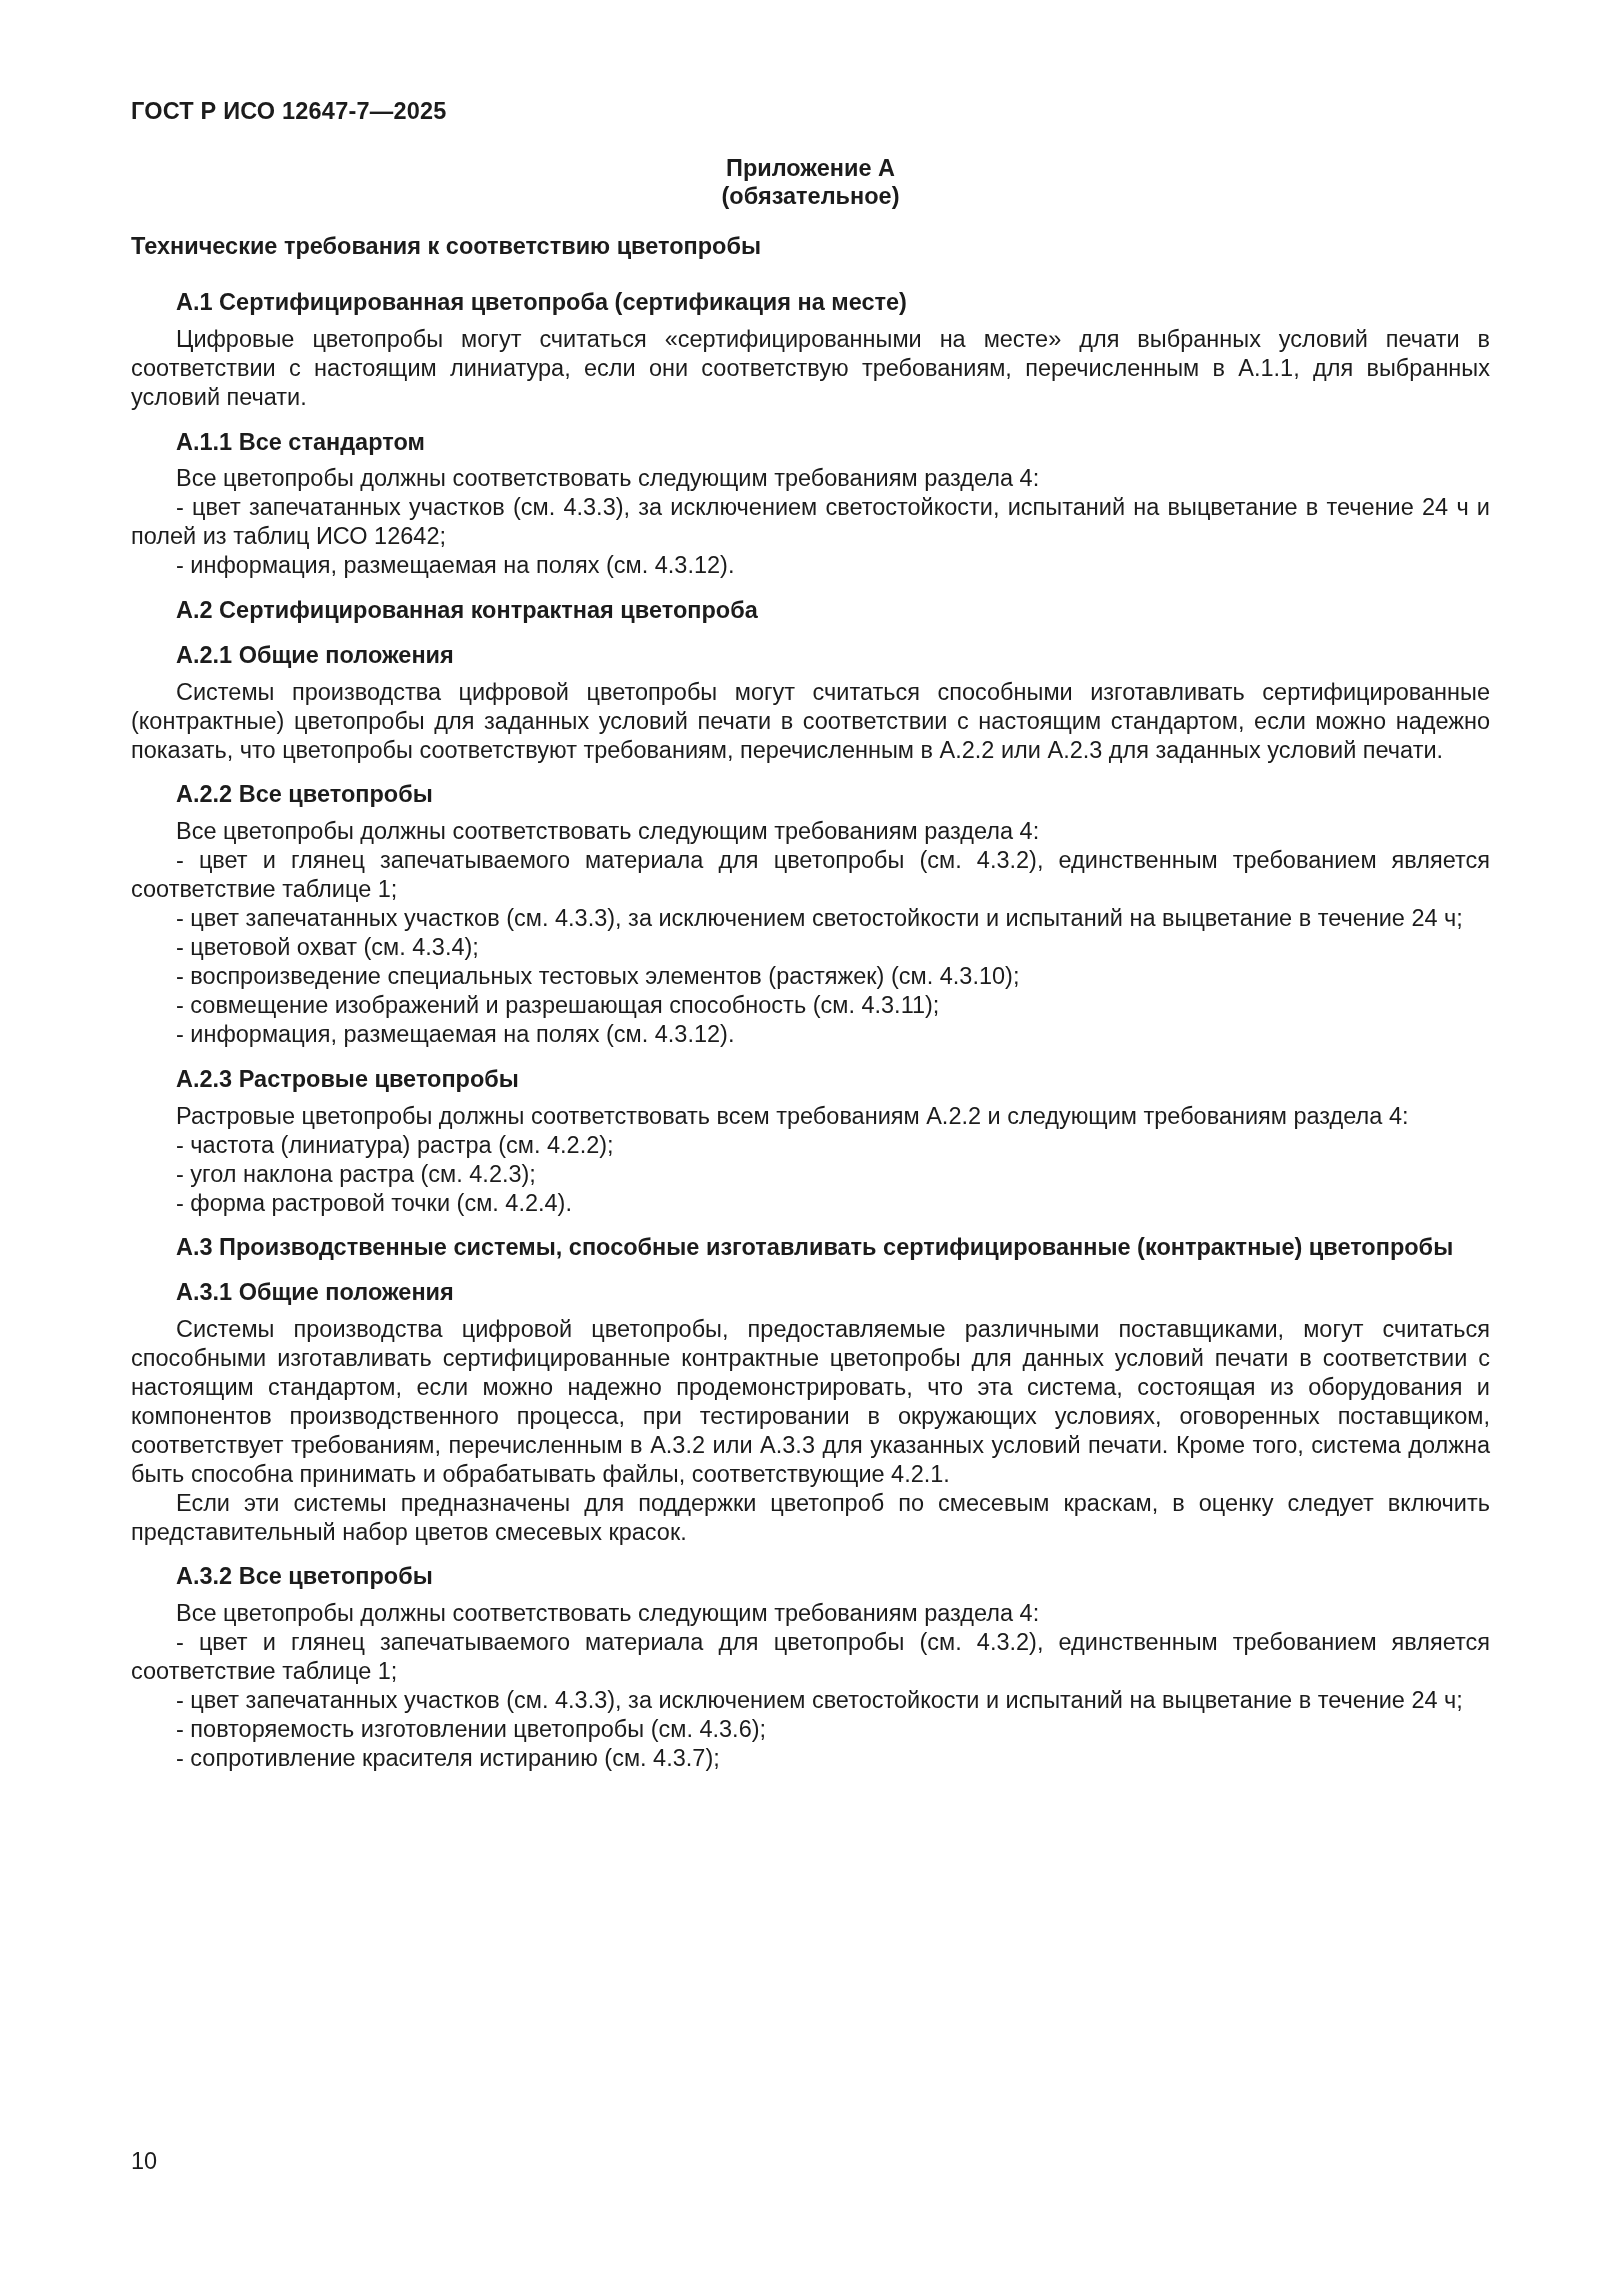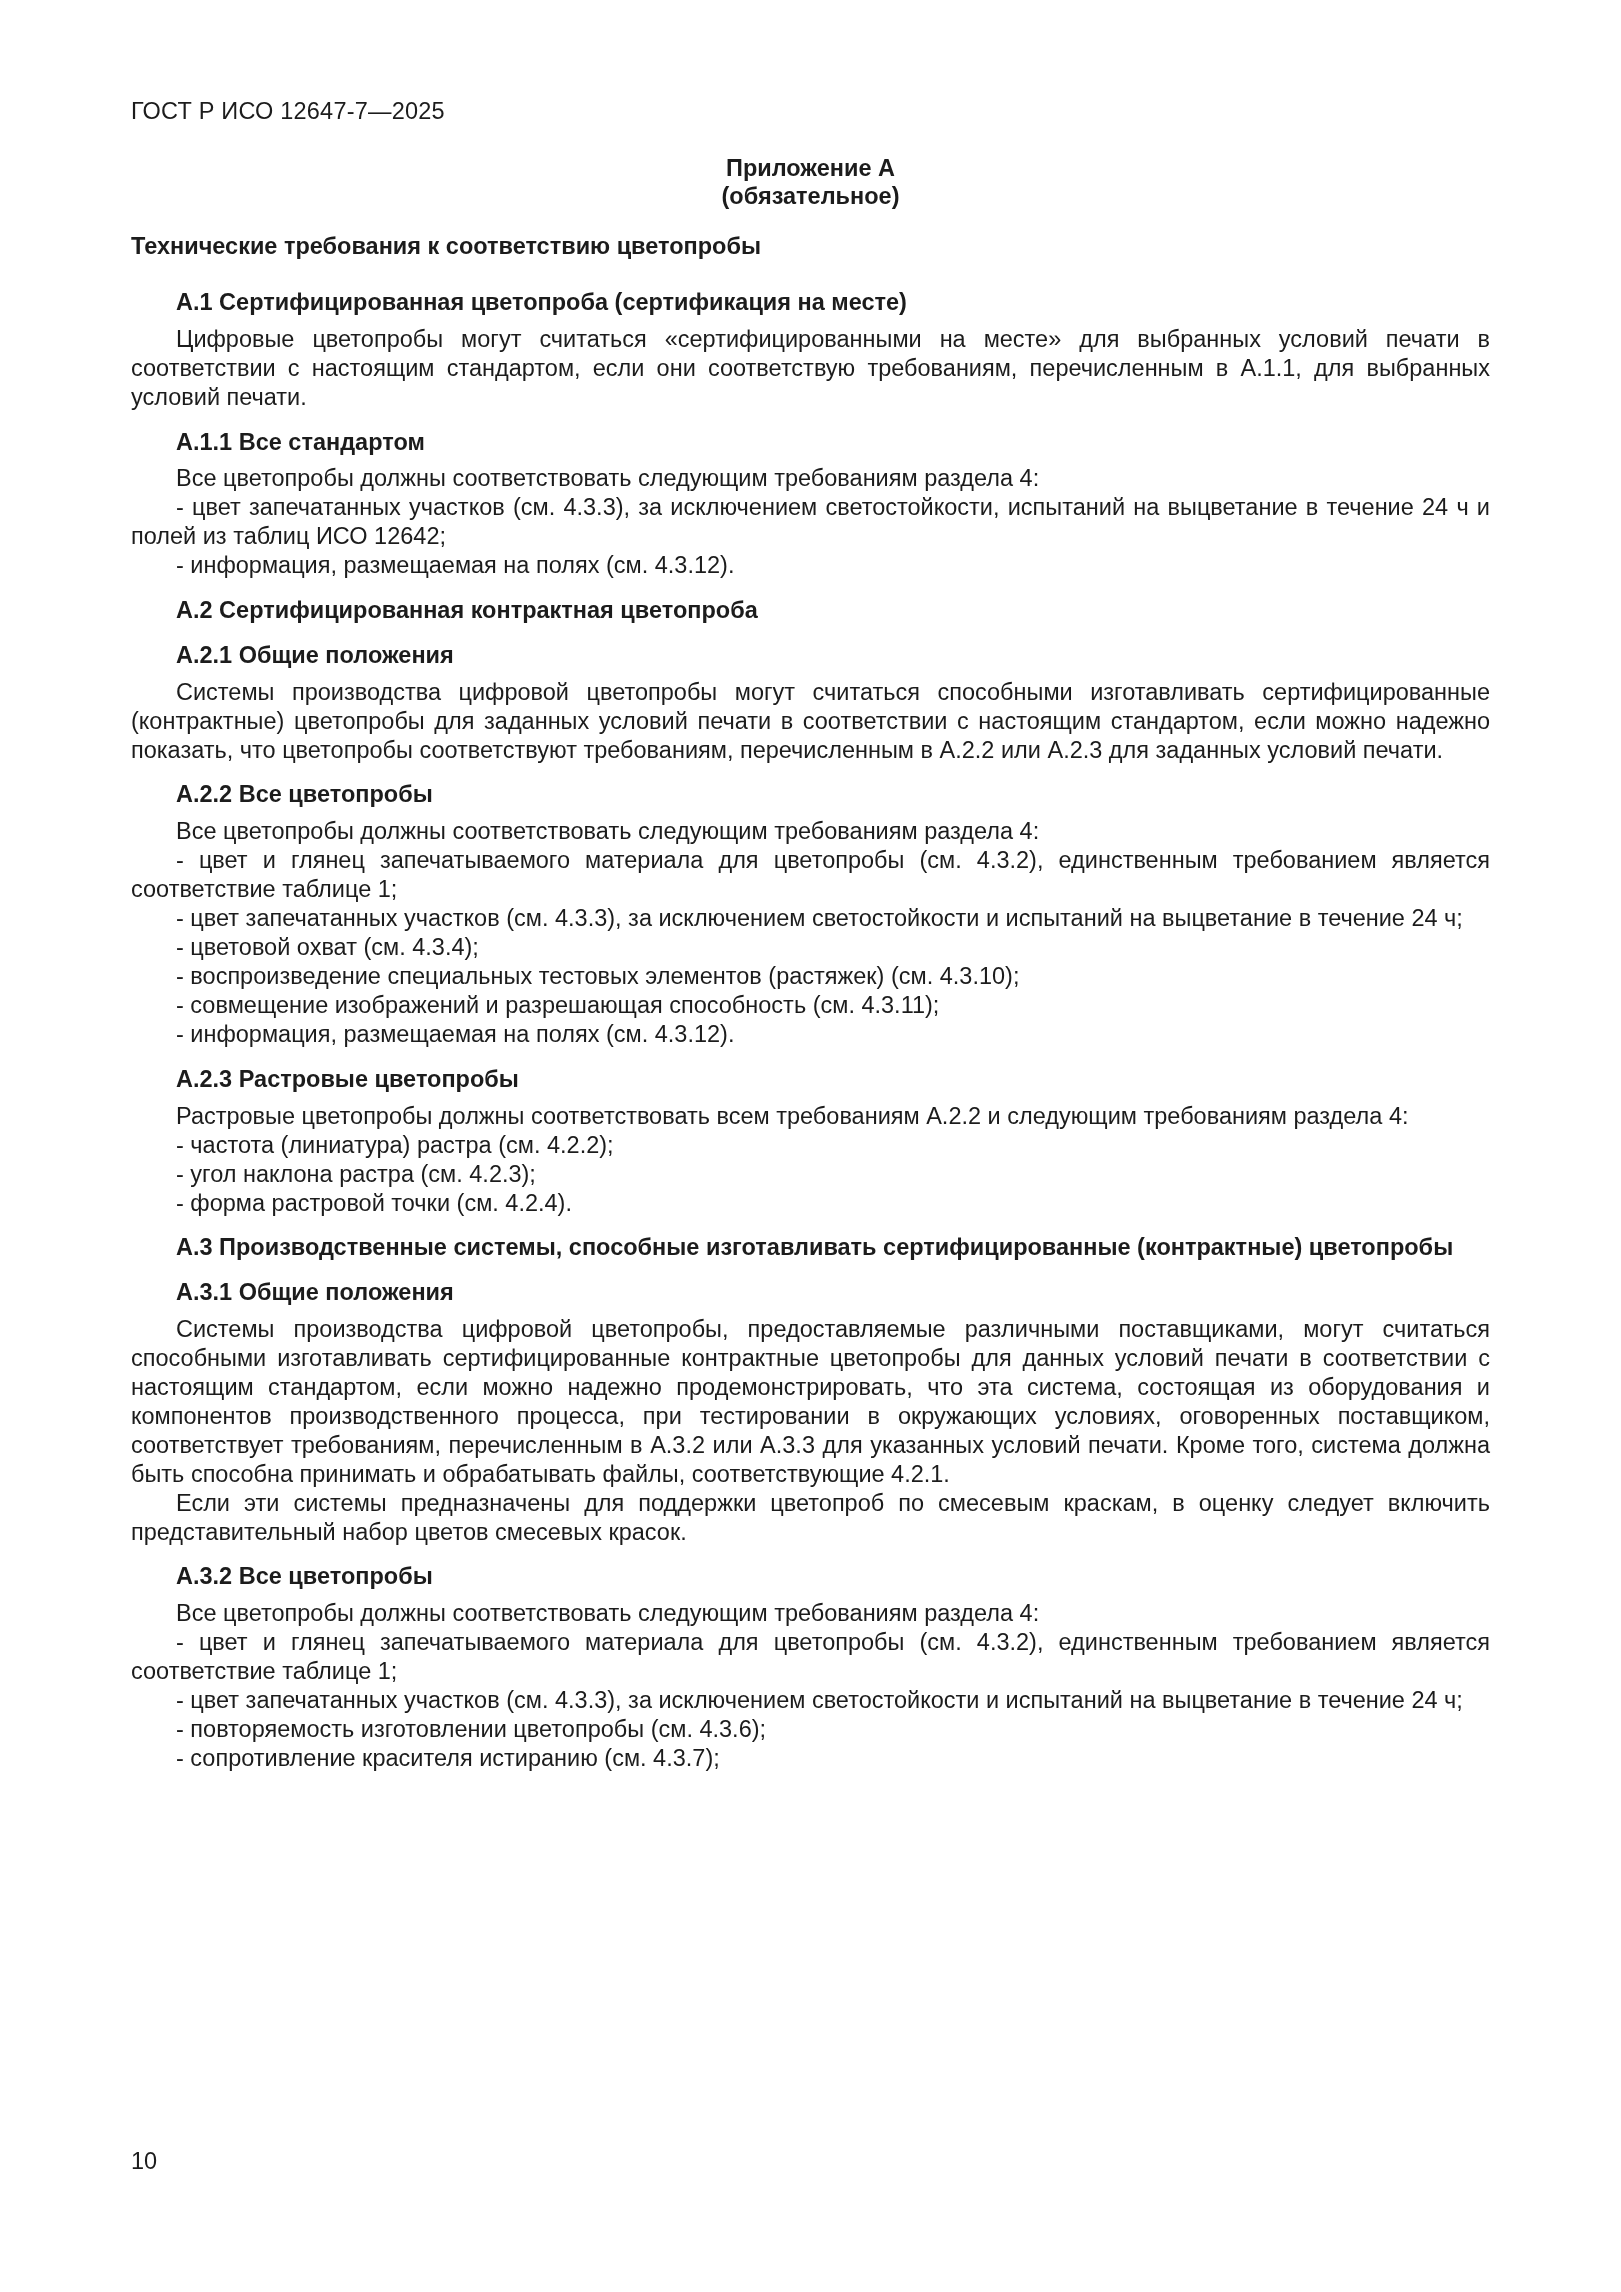--- a/index.html
+++ b/index.html
@@ -15,21 +15,21 @@
     overflow: hidden;
   }
   .page {
     padding: 98px 131px 0 131px;
     width: 100%;
     height: 100%;
     position: relative;
   }
   .doc-header {
     font-size: 23.5px;
-    font-weight: normal;
+    font-weight: bold;
     letter-spacing: 0.2px;
     margin-bottom: 29px;
   }
   .appendix-label,
   .appendix-status {
     text-align: center;
     font-weight: bold;
     font-size: 23.5px;
     line-height: 28px;
   }
@@ -72,21 +72,21 @@
   <div class="doc-header">ГОСТ Р ИСО 12647-7—2025</div>
 
   <div class="appendix-label">Приложение А</div>
 
   <div class="appendix-status">(обязательное)</div>
 
   <h1 class="appendix-title">Технические требования к соответствию цветопробы</h1>
 
   <div class="doc-body">
       <div class="heading">А.1 Сертифицированная цветопроба (сертификация на месте)</div>
-      <div class="para">Цифровые цветопробы могут считаться «сертифицированными на месте» для выбранных условий печати в соответствии с настоящим стандартом, если они соответствую требованиям, перечисленным в А.1.1, для выбранных условий печати.</div>
+      <div class="para">Цифровые цветопробы могут считаться «сертифицированными на месте» для выбранных условий печати в соответствии с настоящим линиатура, если они соответствую требованиям, перечисленным в А.1.1, для выбранных условий печати.</div>
       <div class="heading">А.1.1 Все стандартом</div>
       <div class="para">Все цветопробы должны соответствовать следующим требованиям раздела 4:</div>
       <div class="para">- цвет запечатанных участков (см. 4.3.3), за исключением светостойкости, испытаний на выцветание в течение 24 ч и полей из таблиц ИСО 12642;</div>
       <div class="para">- информация, размещаемая на полях (см. 4.3.12).</div>
       <div class="heading">А.2 Сертифицированная контрактная цветопроба</div>
       <div class="heading">А.2.1 Общие положения</div>
       <div class="para">Системы производства цифровой цветопробы могут считаться способными изготавливать сертифицированные (контрактные) цветопробы для заданных условий печати в соответствии с настоящим стандартом, если можно надежно показать, что цветопробы соответствуют требованиям, перечисленным в А.2.2 или А.2.3 для заданных условий печати.</div>
       <div class="heading">А.2.2 Все цветопробы</div>
       <div class="para">Все цветопробы должны соответствовать следующим требованиям раздела 4:</div>
       <div class="para">- цвет и глянец запечатываемого материала для цветопробы (см. 4.3.2), единственным требованием является соответствие таблице 1;</div>

